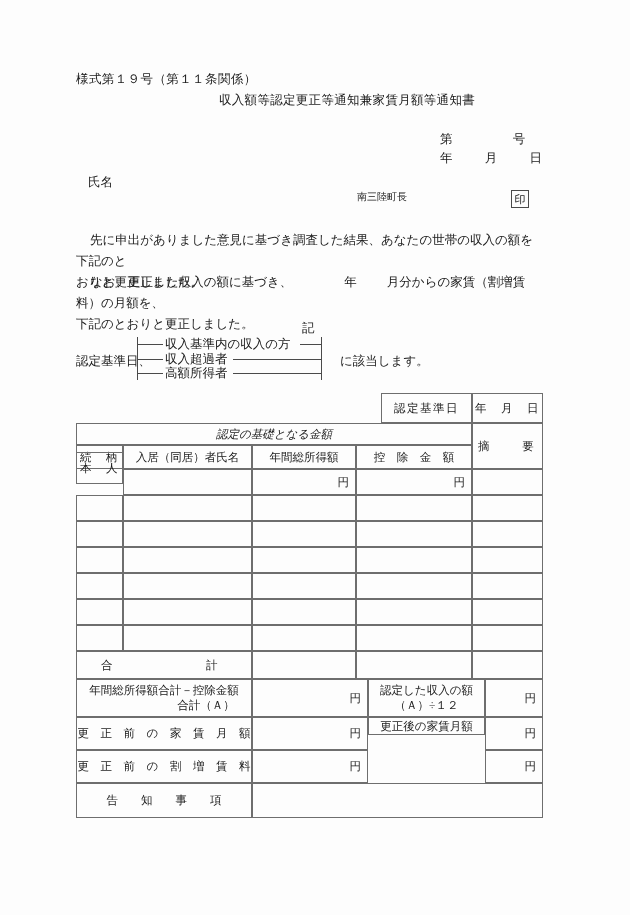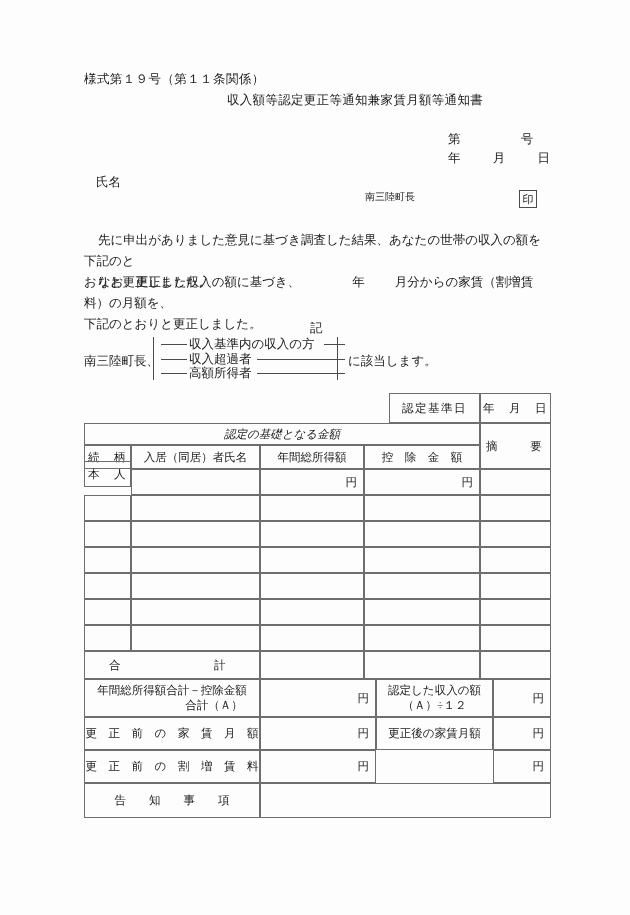--- a/index.html
+++ b/index.html
@@ -11,21 +11,21 @@
     font-family: "Liberation Serif", "DejaVu Serif", serif;
     color: #1a1a1a;
   }
   #page {
     position: relative;
     width: 630px;
     height: 915px;
     background: #fdfdfd;
     overflow: hidden;
   }
-  .abs { position: absolute; margin-left: 8px; }
+  .abs { position: absolute; }
   .t { font-size: 12.5px; line-height: 1.0; white-space: nowrap; }
 
   
   #form-no      { left: 76px;  top: 73px;  font-size: 12.5px; letter-spacing: .4px; }
   #doc-title    { left: 190px; top: 94px;  font-size: 12.5px; letter-spacing: .3px; padding-left: 29px; }
 
   #number-line  { left: 440px; top: 133px; font-size: 12.5px; }
   #number-line .gap { display:inline-block; width: 54px; }
   #date-line    { left: 440px; top: 152px; font-size: 12.5px; }
   #date-line .gap { display:inline-block; width: 26px; }
@@ -131,21 +131,21 @@
     <span>おりと更正しました。</span>
   </div>
 
   <div class="abs" id="para2">
     <span class="indent"></span><span>なお、更正した収入の額に基づき、</span><span class="blank-y"></span><span>年</span><span class="blank-m"></span><span>月分からの家賃（割増賃料）の月額を、</span><br>
     <span>下記のとおりと更正しました。</span>
   </div>
 
   <div class="abs t" id="ki">記</div>
 
-  <div class="abs t" id="anata">南三陸町長、</div>
+  <div class="abs t" id="anata">認定基準日、</div>
 
   <div class="abs" id="brace-wrap">
     <div class="abs" id="brace-left"></div>
     <div class="abs" id="brace-right"></div>
 
     <div class="abs opt-row" style="left:0px; top:3px; width:184px;">
       <div class="abs opt-dash-l"></div>
       <div class="abs opt-label" style="left:28px; top:0px;">収入基準内の収入の方</div>
       <div class="abs opt-dash-r" style="left:163px; width:21px;"></div>
     </div>
@@ -172,21 +172,21 @@
 
     <div class="cell" style="left:0px; top:30px; width:396px; height:22px;font-style:italic;">認定の基礎となる金額</div>
 
     <div class="cell sp2" style="left:396px; top:30px; width:71px; height:46px;">摘　　要</div>
 
     <div class="cell sp1" style="left:0px; top:52px; width:47px; height:24px;">続　柄</div>
     <div class="cell" style="left:47px; top:52px; width:129px; height:24px;">入居（同居）者氏名</div>
     <div class="cell" style="left:176px; top:52px; width:104px; height:24px;">年間総所得額</div>
     <div class="cell" style="left:280px; top:52px; width:116px; height:24px;">控　除　金　額</div>
 
-    <div class="cell sp1" style="left:0px; top:68px; width:47px; height:26px;">本　人</div>
+    <div class="cell sp1" style="left:0px; top:59px; width:47px; height:32px;">本　人</div>
     <div class="cell left" style="left:47px; top:76px; width:129px; height:26px;"></div>
     <div class="cell right" style="left:176px; top:76px; width:104px; height:26px;">円</div>
     <div class="cell right" style="left:280px; top:76px; width:116px; height:26px;">円</div>
     <div class="cell" style="left:396px; top:76px; width:71px; height:26px;"></div>
 
     <div class="cell sp1" style="left:0px; top:102px; width:47px; height:26px;"></div>
     <div class="cell left" style="left:47px; top:102px; width:129px; height:26px;"></div>
     <div class="cell right" style="left:176px; top:102px; width:104px; height:26px;"></div>
     <div class="cell right" style="left:280px; top:102px; width:116px; height:26px;"></div>
     <div class="cell" style="left:396px; top:102px; width:71px; height:26px;"></div>
@@ -236,21 +236,21 @@
     <div class="cell" style="left:292px; top:286px; width:117px; height:38px;font-family:Liberation Serif, serif;">
       <div class="two-line">
         <div>認定した収入の額</div>
         <div>（Ａ）÷１２</div>
       </div>
     </div>
     <div class="cell right" style="left:409px; top:286px; width:58px; height:38px;">円</div>
 
     <div class="cell nosp" style="left:0px; top:324px; width:176px; height:33px;">更　正　前　の　家　賃　月　額</div>
     <div class="cell right" style="left:176px; top:324px; width:116px; height:33px;">円</div>
-    <div class="cell" style="left:292px; top:324px; width:117px; height:33px;text-align:right;">更正後の家賃月額</div>
+    <div class="cell" style="left:292px; top:324px; width:117px; height:18px;text-align:right;">更正後の家賃月額</div>
     <div class="cell right" style="left:409px; top:324px; width:58px; height:33px;">円</div>
 
     <div class="cell nosp" style="left:0px; top:357px; width:176px; height:33px;">更　正　前　の　割　増　賃　料</div>
     <div class="cell right" style="left:176px; top:357px; width:116px; height:33px;">円</div>
     <div class="cell right" style="left:409px; top:357px; width:58px; height:33px;">円</div>
 
     <div class="cell" style="left:0px; top:390px; width:176px; height:35px;">告　　知　　事　　項</div>
     <div class="cell left" style="left:176px; top:390px; width:291px; height:35px;"></div>
 
   </div>

